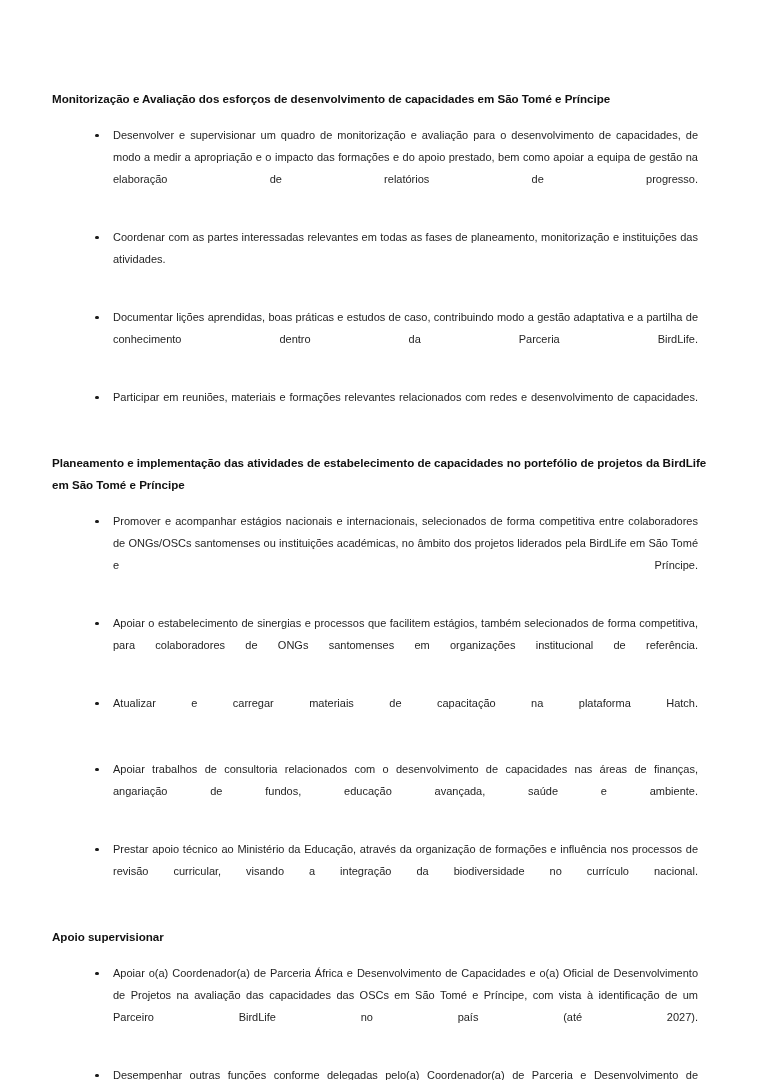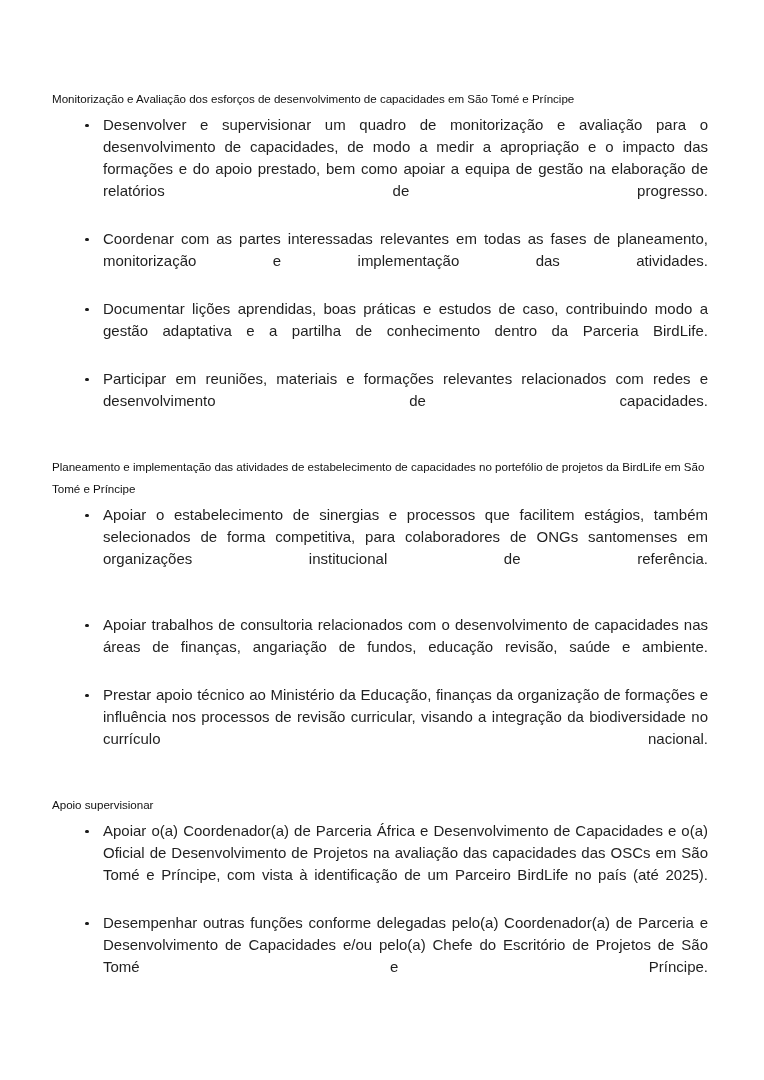--- a/index.html
+++ b/index.html
@@ -26,41 +26,41 @@
     width: 660px;
   }
   .section {
     margin-bottom: 22px;
   }
   .section:last-child {
     margin-bottom: 0;
   }
   .section-heading {
     font-size: 11.6px;
-    font-weight: normal;
+    font-weight: bold;
     line-height: 22px;
     text-align: left;
     color: #111111;
     letter-spacing: -0.02px;
     margin: 0 0 0 0;
   }
   ul.bullets {
     list-style: none;
     margin: 0;
     padding: 0;
   }
   ul.bullets > li {
     position: relative;
     padding-left: 47px;
-    font-size: 15px;
+    font-size: 11px;
     line-height: 22px;
     text-align: justify;
     text-justify: inter-word;
     color: #1f1f1f;
-    margin: 4px;
+    margin: 14px;
   }
   ul.bullets > li::before {
     content: "";
     position: absolute;
     left: 29px;
     top: 9.5px;
     width: 3.6px;
     height: 3.6px;
     border-radius: 50%;
     background: #1a1a1a;
@@ -80,53 +80,59 @@
 
 <div class="page">
   <div class="doc-body" id="doc-body">
       <div class="section">
         <div class="section-heading">Monitorização e Avaliação dos esforços de desenvolvimento de capacidades em São Tomé e Príncipe</div>
         <ul class="bullets">
           <li>
             <span class="txt">Desenvolver e supervisionar um quadro de monitorização e avaliação para o desenvolvimento de capacidades, de modo a medir a apropriação e o impacto das formações e do apoio prestado, bem como apoiar a equipa de gestão na elaboração de relatórios de progresso.</span>
           </li>
           <li>
-            <span class="txt">Coordenar com as partes interessadas relevantes em todas as fases de planeamento, monitorização e implementação das atividades.</span>
+            <span class="txt">Coordenar com as partes interessadas relevantes em todas as fases de planeamento, monitorização e instituições das atividades.</span>
           </li>
           <li>
             <span class="txt">Documentar lições aprendidas, boas práticas e estudos de caso, contribuindo modo a gestão adaptativa e a partilha de conhecimento dentro da Parceria BirdLife.</span>
           </li>
           <li>
             <span class="txt">Participar em reuniões, materiais e formações relevantes relacionados com redes e desenvolvimento de capacidades.</span>
           </li>
         </ul>
       </div>
       <div class="section">
         <div class="section-heading">Planeamento e implementação das atividades de estabelecimento de capacidades no portefólio de projetos da BirdLife em São Tomé e Príncipe</div>
         <ul class="bullets">
           <li>
+            <span class="txt">Promover e acompanhar estágios nacionais e internacionais, selecionados de forma competitiva entre colaboradores de ONGs/OSCs santomenses ou instituições académicas, no âmbito dos projetos liderados pela BirdLife em São Tomé e Príncipe.</span>
+          </li>
+          <li>
             <span class="txt">Apoiar o estabelecimento de sinergias e processos que facilitem estágios, também selecionados de forma competitiva, para colaboradores de ONGs santomenses em organizações institucional de referência.</span>
+          </li>
+          <li>
+            <span class="txt">Atualizar e carregar materiais de capacitação na plataforma Hatch.</span>
           </li>
         </ul>
       </div>
       <div class="section">
         <ul class="bullets">
           <li>
-            <span class="txt">Apoiar trabalhos de consultoria relacionados com o desenvolvimento de capacidades nas áreas de finanças, angariação de fundos, educação revisão, saúde e ambiente.</span>
+            <span class="txt">Apoiar trabalhos de consultoria relacionados com o desenvolvimento de capacidades nas áreas de finanças, angariação de fundos, educação avançada, saúde e ambiente.</span>
           </li>
           <li>
-            <span class="txt">Prestar apoio técnico ao Ministério da Educação, finanças da organização de formações e influência nos processos de revisão curricular, visando a integração da biodiversidade no currículo nacional.</span>
+            <span class="txt">Prestar apoio técnico ao Ministério da Educação, através da organização de formações e influência nos processos de revisão curricular, visando a integração da biodiversidade no currículo nacional.</span>
           </li>
         </ul>
       </div>
       <div class="section">
         <div class="section-heading">Apoio supervisionar</div>
         <ul class="bullets">
           <li>
-            <span class="txt">Apoiar o(a) Coordenador(a) de Parceria África e Desenvolvimento de Capacidades e o(a) Oficial de Desenvolvimento de Projetos na avaliação das capacidades das OSCs em São Tomé e Príncipe, com vista à identificação de um Parceiro BirdLife no país (até 2025).</span>
+            <span class="txt">Apoiar o(a) Coordenador(a) de Parceria África e Desenvolvimento de Capacidades e o(a) Oficial de Desenvolvimento de Projetos na avaliação das capacidades das OSCs em São Tomé e Príncipe, com vista à identificação de um Parceiro BirdLife no país (até 2027).</span>
           </li>
           <li>
             <span class="txt">Desempenhar outras funções conforme delegadas pelo(a) Coordenador(a) de Parceria e Desenvolvimento de Capacidades e/ou pelo(a) Chefe do Escritório de Projetos de São Tomé e Príncipe.</span>
           </li>
         </ul>
       </div>
     </div>
 </div>
 
 </body></html>

